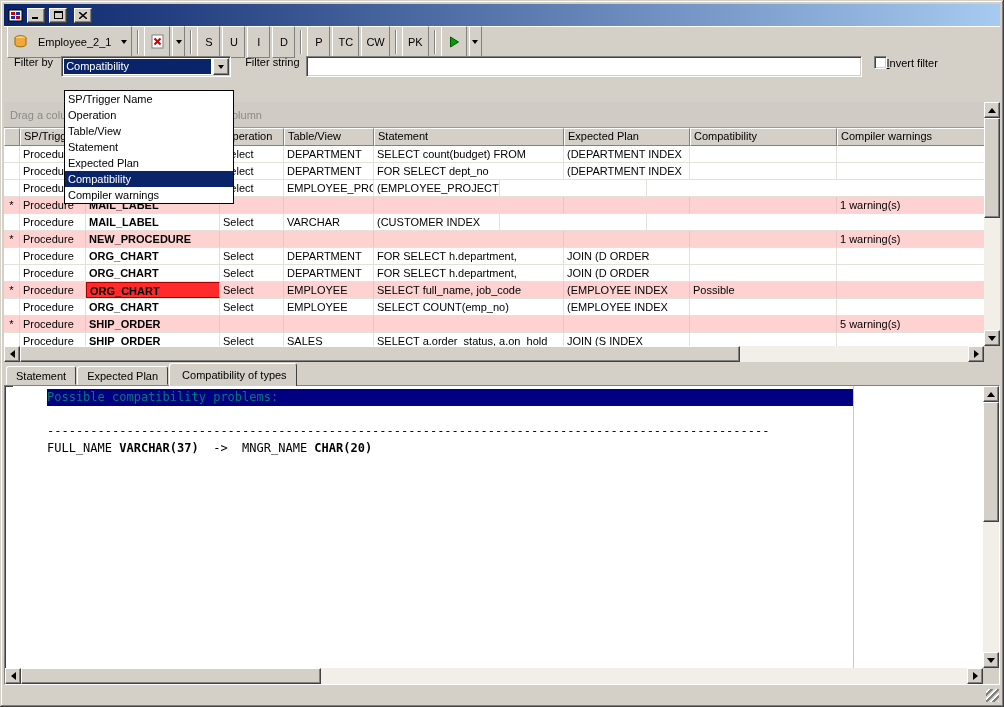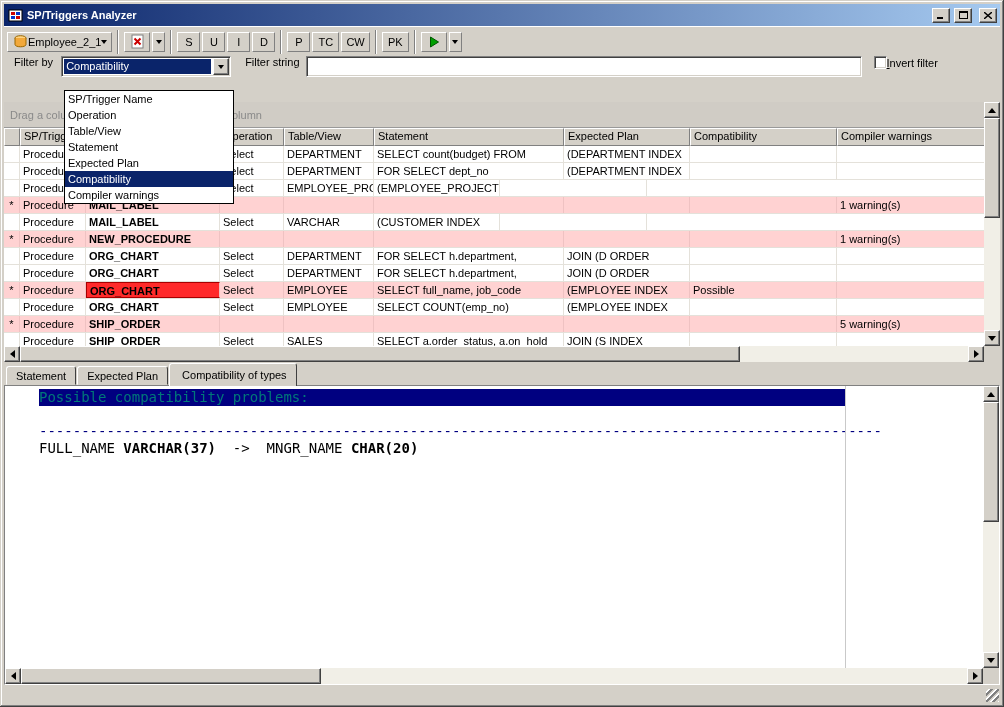--- a/index.html
+++ b/index.html
@@ -8,21 +8,21 @@
   .window{position:relative;width:1004px;height:707px;background:#D4D0C8;padding:4px;
     box-shadow:inset -1px -1px 0 #404040,inset 1px 1px 0 #D4D0C8,inset -2px -2px 0 #808080,inset 2px 2px 0 #fff;
     display:flex;flex-direction:column;}
   
   .titlebar{height:22px;flex:0 0 auto;background:linear-gradient(90deg,#0A246A,#A6CAF0);display:flex;align-items:center;gap:4px;padding:0 3px;}
   .title-text{flex:1;color:#fff;font-weight:bold;white-space:nowrap;overflow:hidden;}
   .winbtn{width:18px;height:15px;background:#D4D0C8;border:1px solid;border-color:#fff #404040 #404040 #fff;box-shadow:inset -1px -1px 0 #808080;display:flex;align-items:center;justify-content:center;flex:0 0 auto;}
   .winbtn.close{margin-left:3px;}
   
   .toolbar{height:30px;flex:0 0 auto;display:flex;align-items:center;padding:2px 3px;gap:2px;border-top:1px solid #fff;}
-  .tb-raised{height:20px;background:#D4D0C8;border:1px solid;border-color:#fff #808080 #808080 #fff;display:flex;align-items:center;justify-content:center;padding:0 4px;gap:0;white-space:nowrap;}
+  .tb-raised{height:32px;background:#D4D0C8;border:1px solid;border-color:#fff #808080 #808080 #fff;display:flex;align-items:center;justify-content:center;padding:0 4px;gap:10px;white-space:nowrap;}
   .tb-letter{min-width:23px;}
   .tb-wide{min-width:27px;}
   .tb-drop{width:13px;padding:0;}
   .tb-sep{width:2px;height:24px;border-left:1px solid #808080;border-right:1px solid #fff;margin:0 3px;}
   .darr{width:0;height:0;border-left:3px solid transparent;border-right:3px solid transparent;border-top:4px solid #000;display:inline-block;}
   .icon16{width:16px;height:16px;display:inline-flex;align-items:center;justify-content:center;}
   
   .filter-row{height:46px;flex:0 0 auto;display:flex;align-items:flex-start;padding:0 10px;}
   .lbl{margin-right:8px;white-space:nowrap;}
   .sunken{border:1px solid;border-color:#808080 #fff #fff #808080;box-shadow:inset 1px 1px 0 #404040,inset -1px -1px 0 #D4D0C8;}
@@ -65,21 +65,21 @@
   .tri-down{width:0;height:0;border-left:4px solid transparent;border-right:4px solid transparent;border-top:5px solid #000;}
   .tri-left{width:0;height:0;border-top:4px solid transparent;border-bottom:4px solid transparent;border-right:5px solid #000;}
   .tri-right{width:0;height:0;border-top:4px solid transparent;border-bottom:4px solid transparent;border-left:5px solid #000;}
   
   .tabstrip{height:23px;flex:0 0 auto;display:flex;align-items:flex-end;padding:0 2px;position:relative;z-index:2;}
   .tab{height:19px;padding:2px 9px;background:#D4D0C8;border:1px solid;border-color:#fff #404040 #D4D0C8 #fff;border-radius:3px 3px 0 0;margin-right:1px;display:flex;align-items:center;white-space:nowrap;}
   .tab.active{height:23px;position:relative;top:1px;z-index:3;border-bottom:none;padding-left:12px;}
   
   .editor-outer{flex:1;display:flex;flex-direction:column;background:#fff;border:1px solid;border-color:#808080 #fff #fff #808080;box-shadow:inset 1px 1px 0 #404040;overflow:hidden;}
   .editor-body{flex:1;display:flex;overflow:hidden;}
-  .editor-text{flex:1;position:relative;background:#fff;padding:3px 0 0 34px;font-family:"DejaVu Sans Mono","Liberation Mono",monospace;font-size:14px;line-height:17px;overflow:hidden;}
+  .editor-text{flex:1;position:relative;background:#fff;padding:3px 0 0 34px;font-family:"DejaVu Sans Mono","Liberation Mono",monospace;font-size:12px;line-height:17px;overflow:hidden;margin-left:8px;}
   .margin-line{position:absolute;top:0;bottom:0;left:840px;width:1px;background:#C9C9C9;}
   .ed-line{white-space:pre;height:17px;overflow:hidden;}
   .ed-header{width:806px;background:#000080;color:#007878;}
   .ed-dashes{color:#000080;}
   .ed-code b{font-weight:bold;}
   .editor-vscroll{width:16px;display:flex;flex-direction:column;background:#F1EFE7;flex:0 0 auto;}
   .editor-hscroll-row{height:16px;display:flex;flex:0 0 auto;}
   .editor-hscroll{flex:1;display:flex;background:#F1EFE7;}
   
   .status-band{height:18px;flex:0 0 auto;display:flex;justify-content:flex-end;align-items:flex-end;padding:0 1px 1px 0;}
@@ -93,21 +93,20 @@
   <div class="titlebar">
     <span class="icon16">
       <svg width="15" height="15">
           <rect x="1" y="2" width="13" height="11" fill="#fff" stroke="#000"></rect>
           <rect x="3" y="4" width="4" height="3" fill="#CC0000"></rect>
           <rect x="8" y="4" width="4" height="3" fill="#0033CC"></rect>
           <rect x="3" y="8" width="4" height="3" fill="#0033CC"></rect>
           <rect x="8" y="8" width="4" height="3" fill="#CC0000"></rect>
         </svg>
     </span>
-    <span class="title-text">SP/Triggers Analyzer</span>
     <span class="winbtn">
         <svg width="8" height="7">
           <rect x="0" y="5" width="6" height="2" fill="#000"></rect>
         </svg>
       </span>
     <span class="winbtn">
         <svg width="9" height="8">
           <rect x="0.5" y="1.5" width="8" height="6" fill="none" stroke="#000"></rect>
           <rect x="0" y="0" width="9" height="2" fill="#000"></rect>
         </svg>

